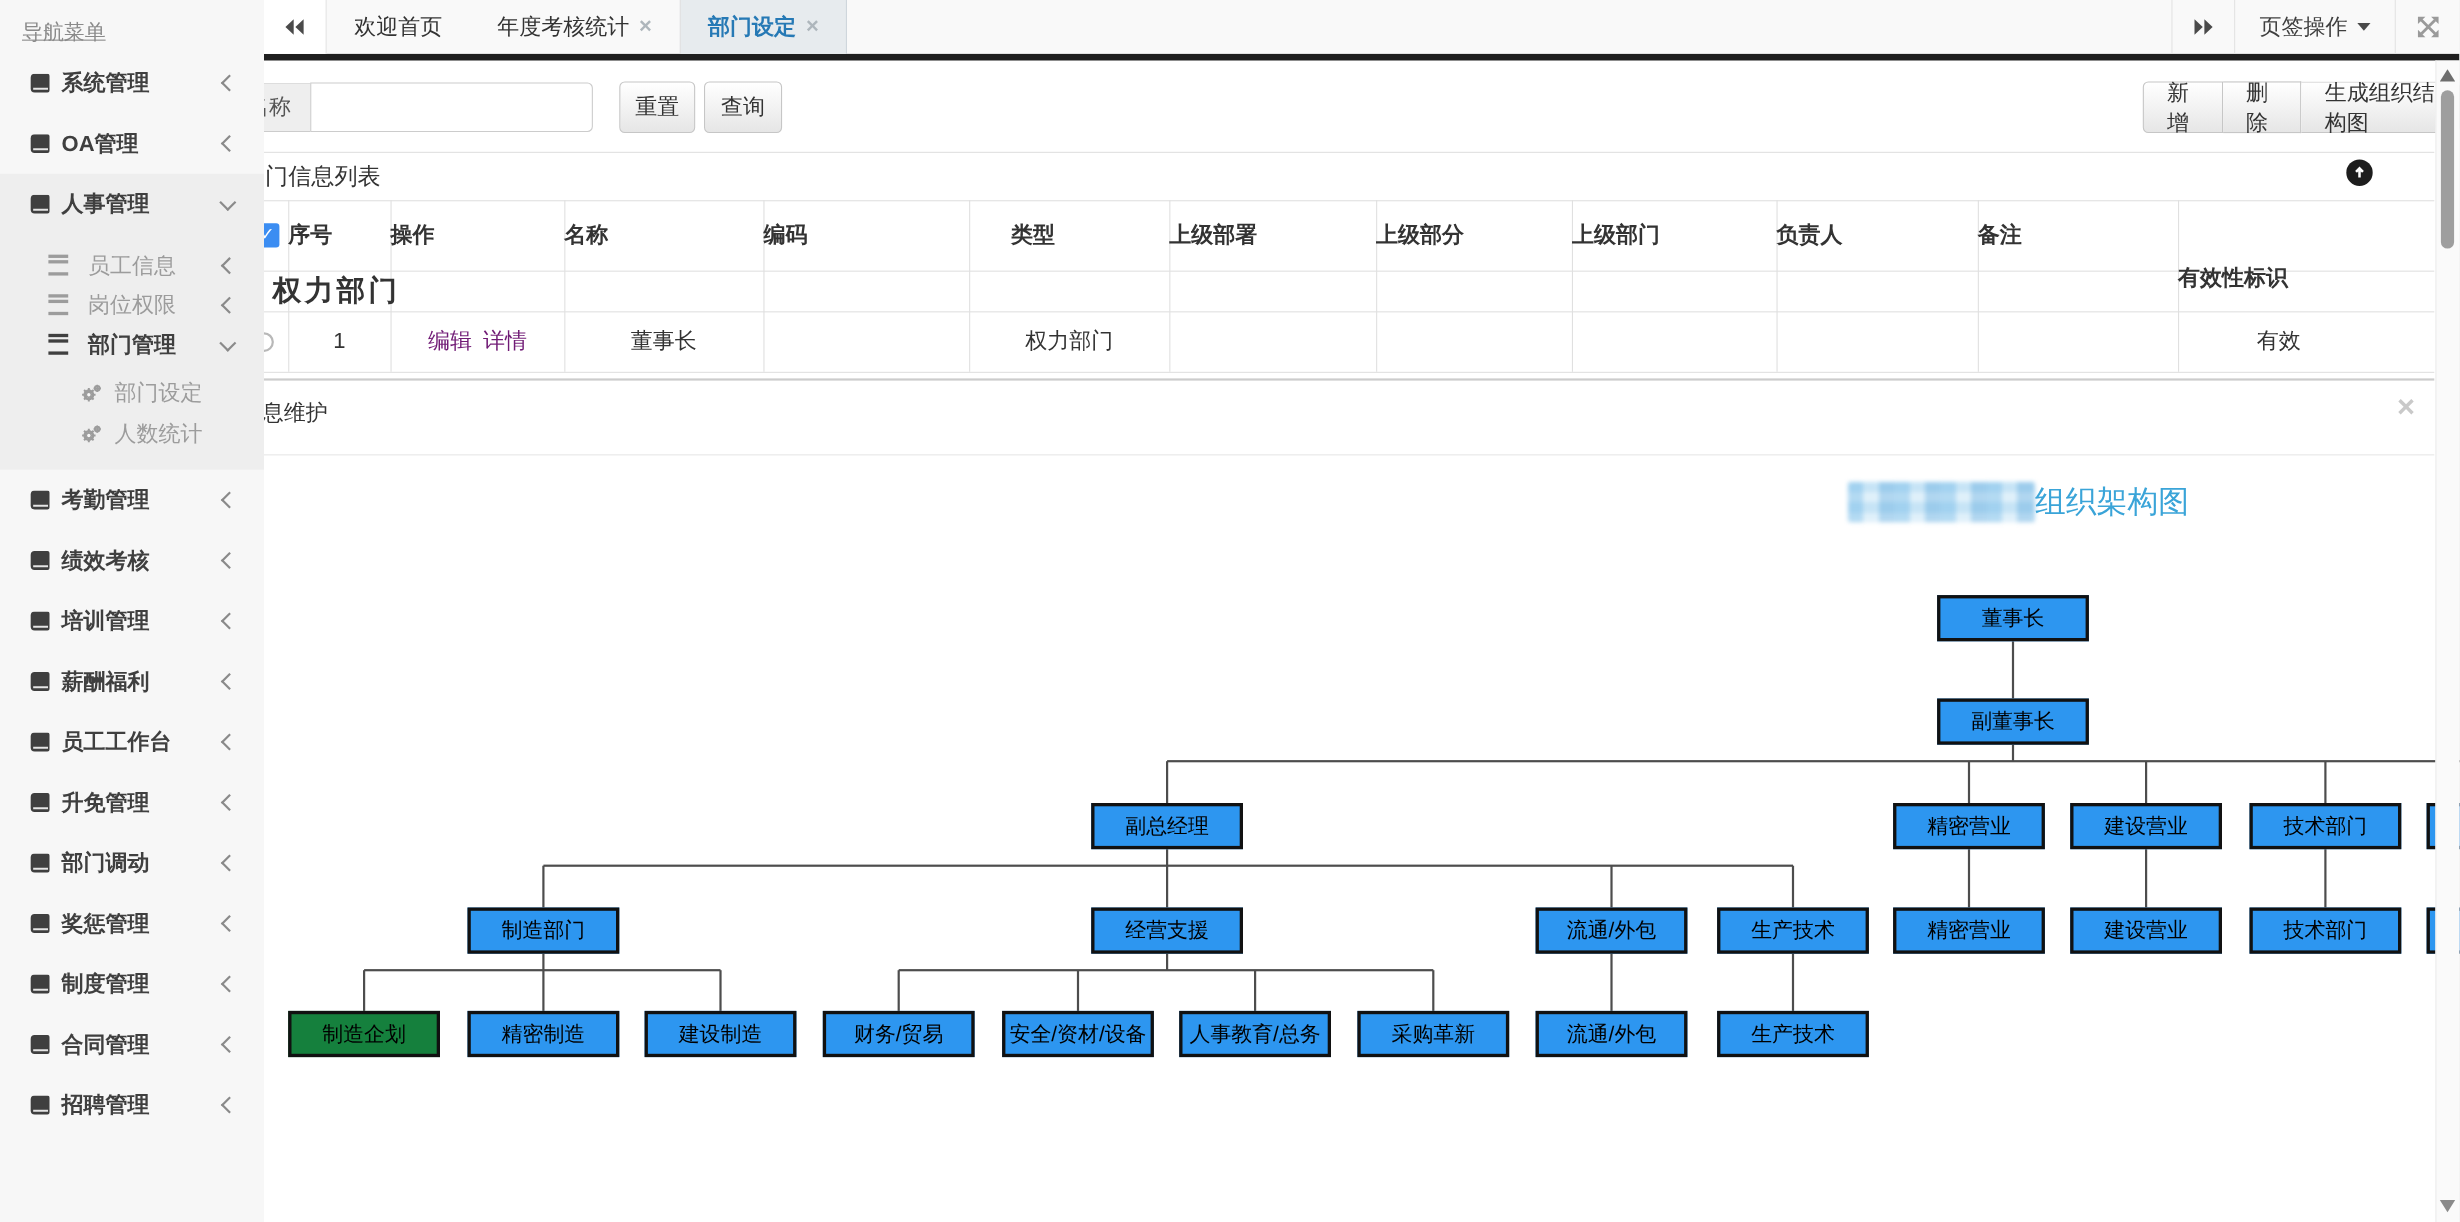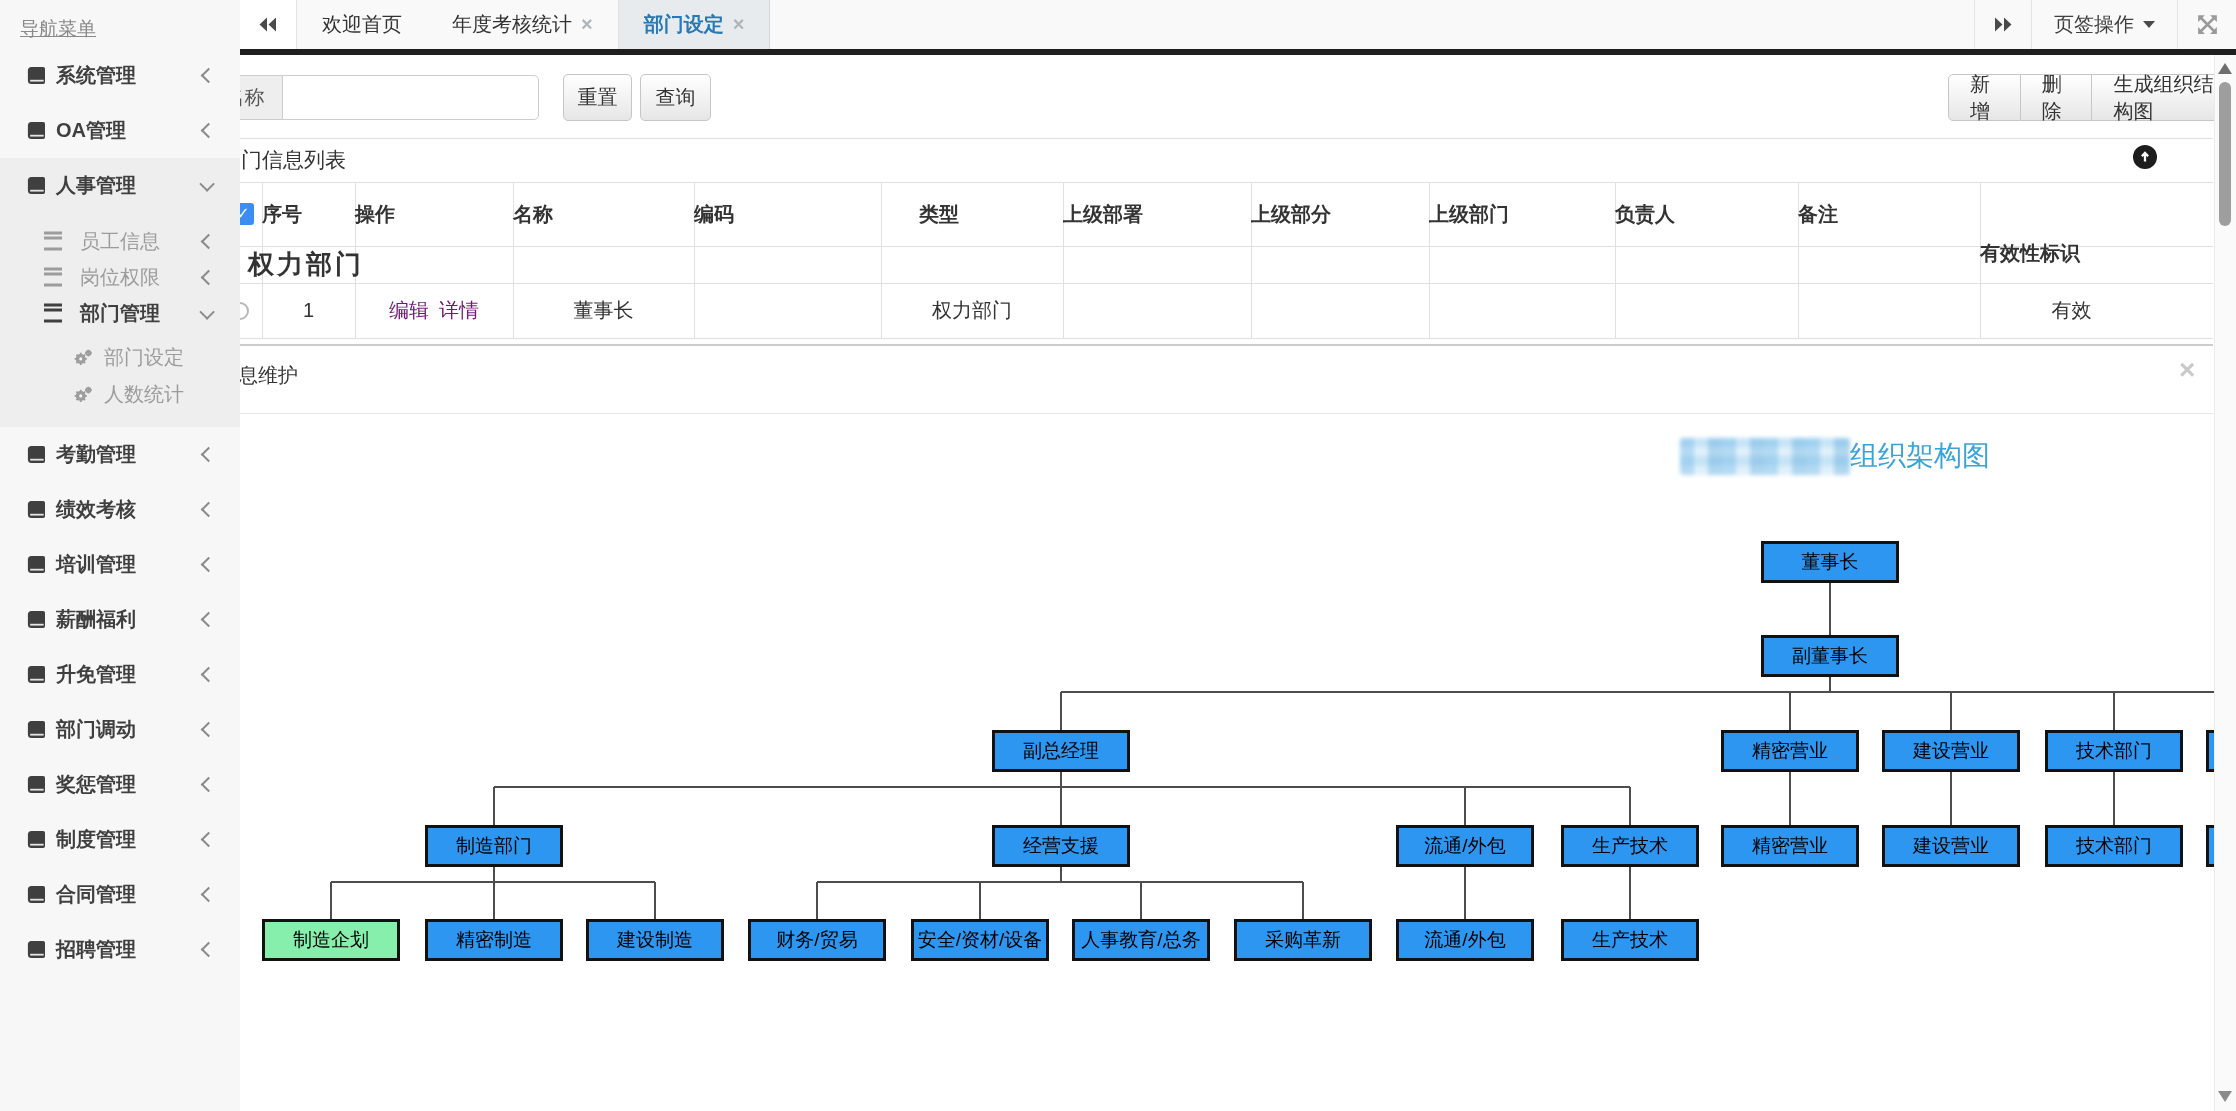--- a/index.html
+++ b/index.html
@@ -253,21 +253,21 @@
         <div class="node" style="left: 2045px; top: 730px; background: rgb(45, 150, 240);">技术部门</div>
         <div class="node" style="left: 2206px; top: 730px; background: rgb(45, 150, 240);"></div>
         <div class="node" style="left: 425px; top: 825px; background: rgb(45, 150, 240);">制造部门</div>
         <div class="node" style="left: 992px; top: 825px; background: rgb(45, 150, 240);">经营支援</div>
         <div class="node" style="left: 1396px; top: 825px; background: rgb(45, 150, 240);">流通/外包</div>
         <div class="node" style="left: 1561px; top: 825px; background: rgb(45, 150, 240);">生产技术</div>
         <div class="node" style="left: 1721px; top: 825px; background: rgb(45, 150, 240);">精密营业</div>
         <div class="node" style="left: 1882px; top: 825px; background: rgb(45, 150, 240);">建设营业</div>
         <div class="node" style="left: 2045px; top: 825px; background: rgb(45, 150, 240);">技术部门</div>
         <div class="node" style="left: 2206px; top: 825px; background: rgb(45, 150, 240);"></div>
-        <div class="node" style="left: 262px; top: 919px; background: #86efac;">制造企划</div>
+        <div class="node" style="left: 262px; top: 919px; background: #15803d;">制造企划</div>
         <div class="node" style="left: 425px; top: 919px; background: rgb(45, 150, 240);">精密制造</div>
         <div class="node" style="left: 586px; top: 919px; background: rgb(45, 150, 240);">建设制造</div>
         <div class="node" style="left: 748px; top: 919px; background: rgb(45, 150, 240);">财务/贸易</div>
         <div class="node" style="left: 911px; top: 919px; background: rgb(45, 150, 240);">安全/资材/设备</div>
         <div class="node" style="left: 1072px; top: 919px; background: rgb(45, 150, 240);">人事教育/总务</div>
         <div class="node" style="left: 1234px; top: 919px; background: rgb(45, 150, 240);">采购革新</div>
         <div class="node" style="left: 1396px; top: 919px; background: rgb(45, 150, 240);">流通/外包</div>
         <div class="node" style="left: 1561px; top: 919px; background: rgb(45, 150, 240);">生产技术</div>
       </div>
   </div>
@@ -400,20 +400,30 @@
           <span class="lb1">薪酬福利</span>
           <span class="chev left"></span>
         </div>
         <div class="nav-row nav-l1">
           <span class="ic1">
             <svg width="20" height="18" viewBox="0 0 22 20">
               <path fill="currentColor" d="M6 0h13a2 2 0 0 1 2 2v15a2 2 0 0 1-2 2H6a4 4 0 0 1-4-4V4a4 4 0 0 1 4-4z"></path>
               <path fill="#f7f7f7" d="M4.5 14.2h15v2h-15z" opacity="0.9"></path>
             </svg>
           </span>
+          <span class="lb1">员工工作台</span>
+          <span class="chev left"></span>
+        </div>
+        <div class="nav-row nav-l1">
+          <span class="ic1">
+            <svg width="20" height="18" viewBox="0 0 22 20">
+              <path fill="currentColor" d="M6 0h13a2 2 0 0 1 2 2v15a2 2 0 0 1-2 2H6a4 4 0 0 1-4-4V4a4 4 0 0 1 4-4z"></path>
+              <path fill="#f7f7f7" d="M4.5 14.2h15v2h-15z" opacity="0.9"></path>
+            </svg>
+          </span>
           <span class="lb1">升免管理</span>
           <span class="chev left"></span>
         </div>
         <div class="nav-row nav-l1">
           <span class="ic1">
             <svg width="20" height="18" viewBox="0 0 22 20">
               <path fill="currentColor" d="M6 0h13a2 2 0 0 1 2 2v15a2 2 0 0 1-2 2H6a4 4 0 0 1-4-4V4a4 4 0 0 1 4-4z"></path>
               <path fill="#f7f7f7" d="M4.5 14.2h15v2h-15z" opacity="0.9"></path>
             </svg>
           </span>

